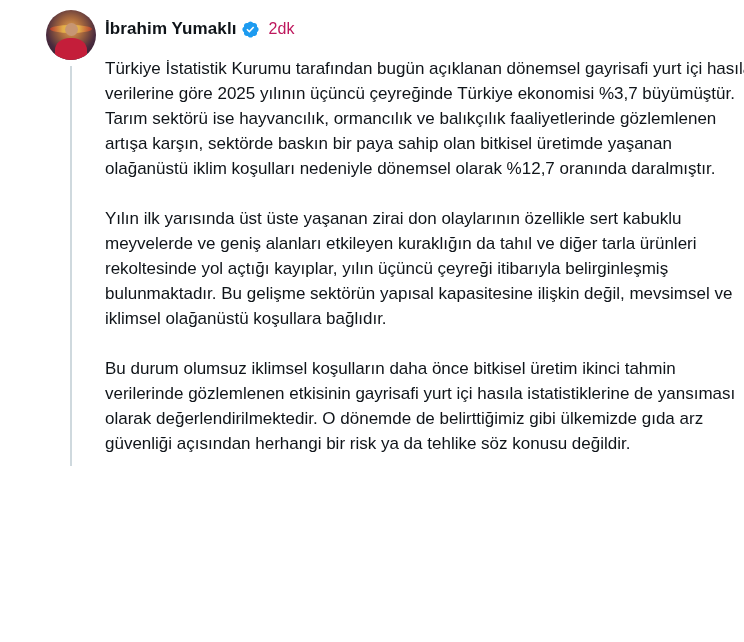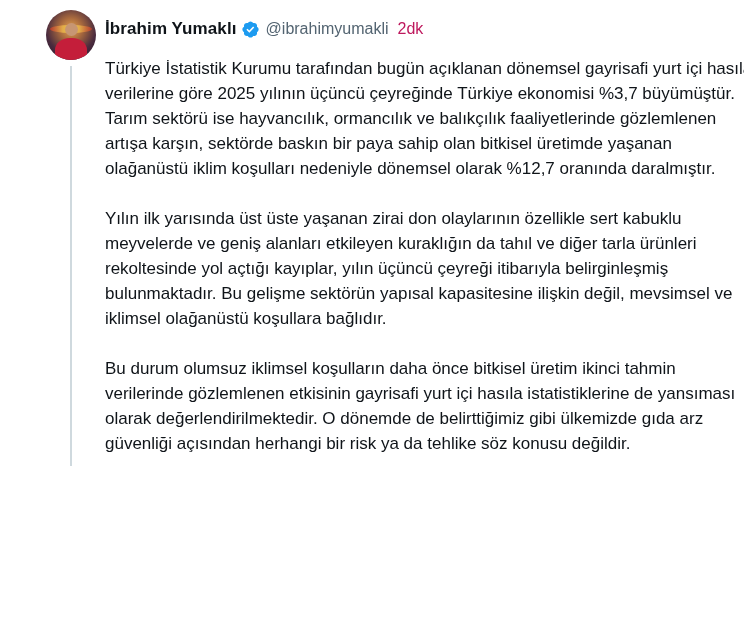--- a/index.html
+++ b/index.html
@@ -108,21 +108,20 @@
     <div class="jacket"></div>
   </div>
 
   <div class="header">
     <span class="display-name">İbrahim Yumaklı</span>
     <span class="verified">
       <svg viewBox="0 0 24 24" aria-hidden="true">
         <path fill="#1d9bf0" d="M22.25 12c0-1.43-.88-2.67-2.19-3.34.46-1.39.2-2.9-.81-3.91s-2.52-1.27-3.91-.81c-.66-1.31-1.91-2.19-3.34-2.19s-2.67.88-3.33 2.19c-1.4-.46-2.91-.2-3.92.81s-1.26 2.52-.8 3.91c-1.31.67-2.2 1.91-2.2 3.34s.89 2.67 2.2 3.34c-.46 1.39-.21 2.9.8 3.91s2.52 1.26 3.91.81c.67 1.31 1.91 2.19 3.34 2.19s2.68-.88 3.34-2.19c1.39.45 2.9.2 3.91-.81s1.27-2.52.81-3.91c1.31-.67 2.19-1.91 2.19-3.34zm-11.71 4.2L6.8 12.46l1.41-1.42 2.26 2.26 4.8-5.23 1.47 1.36-6.2 6.77z"></path>
       </svg>
     </span>
-    <span class="handle">@ibrahimyumakli</span>
     <span class="timestamp">2dk</span>
   </div>
 
   <div class="body">
     <p>Türkiye İstatistik Kurumu tarafından bugün açıklanan dönemsel gayrisafi yurt içi hasıla verilerine göre 2025 yılının üçüncü çeyreğinde Türkiye ekonomisi %3,7 büyümüştür. Tarım sektörü ise hayvancılık, ormancılık ve balıkçılık faaliyetlerinde gözlemlenen artışa karşın, sektörde baskın bir paya sahip olan bitkisel üretimde yaşanan olağanüstü iklim koşulları nedeniyle dönemsel olarak %12,7 oranında daralmıştır.</p>
     <p>Yılın ilk yarısında üst üste yaşanan zirai don olaylarının özellikle sert kabuklu meyvelerde ve geniş alanları etkileyen kuraklığın da tahıl ve diğer tarla ürünleri rekoltesinde yol açtığı kayıplar, yılın üçüncü çeyreği itibarıyla belirginleşmiş bulunmaktadır. Bu gelişme sektörün yapısal kapasitesine ilişkin değil, mevsimsel ve iklimsel olağanüstü koşullara bağlıdır.</p>
     <p>Bu durum olumsuz iklimsel koşulların daha önce bitkisel üretim ikinci tahmin verilerinde gözlemlenen etkisinin gayrisafi yurt içi hasıla istatistiklerine de yansıması olarak değerlendirilmektedir. O dönemde de belirttiğimiz gibi ülkemizde gıda arz güvenliği açısından herhangi bir risk ya da tehlike söz konusu değildir.</p>
   </div>
 
 </article>

